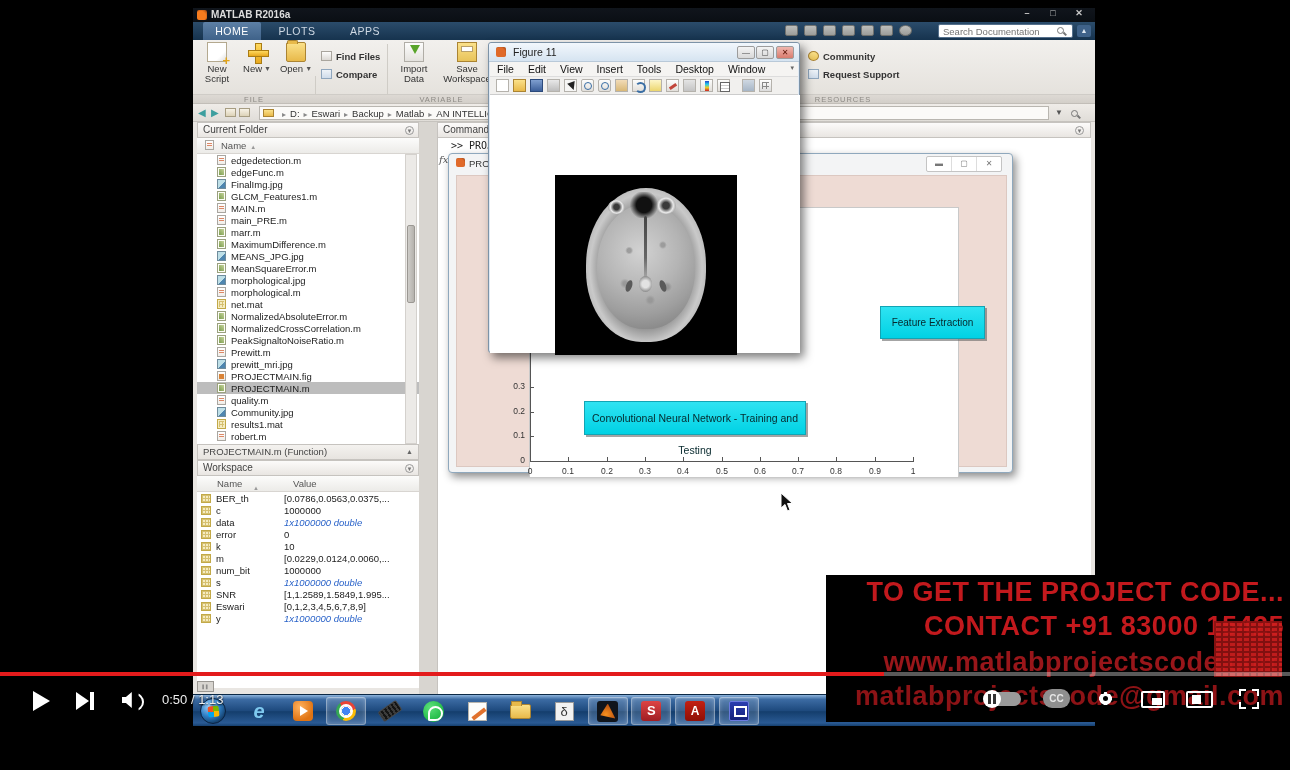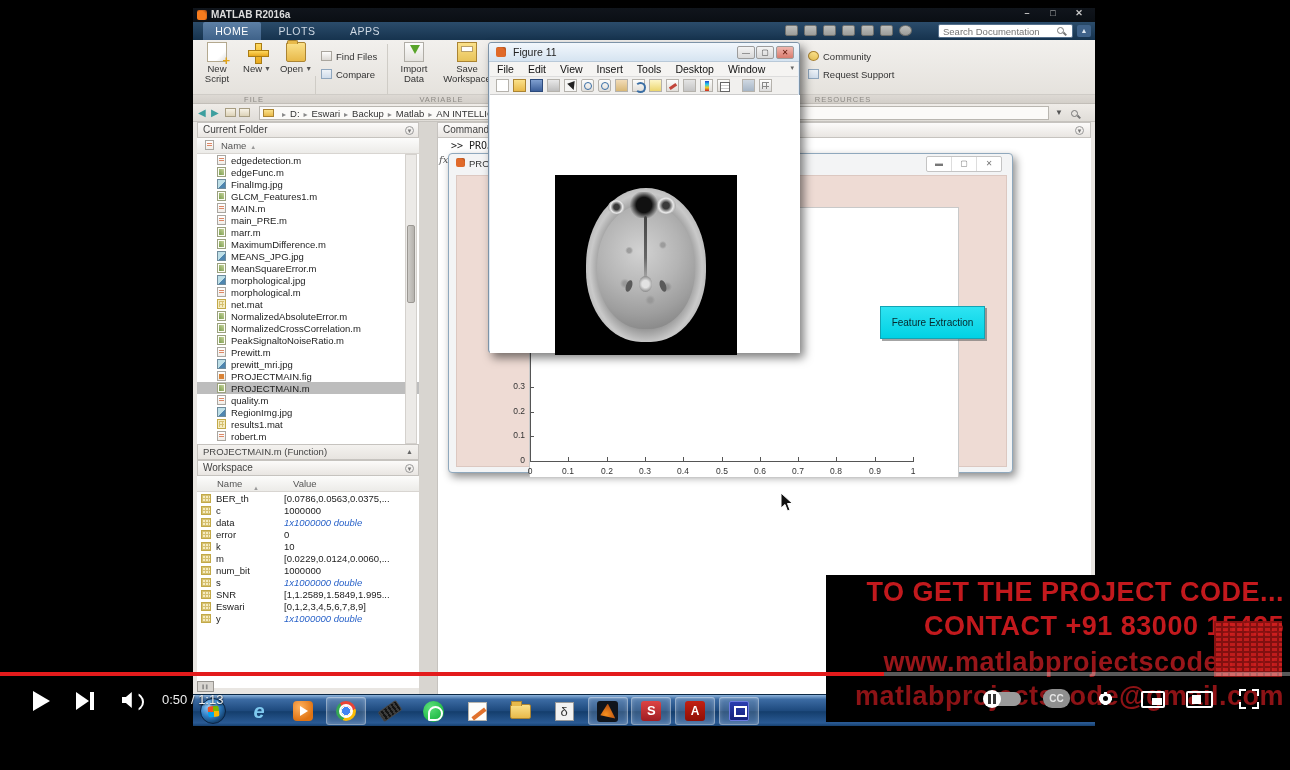--- a/index.html
+++ b/index.html
@@ -30,21 +30,21 @@
   .bi-newscript::after{content:"+";position:absolute;right:-4px;bottom:-5px;color:#e2a418;font-weight:bold;font-size:13px;}
   .bi-plus{position:relative;}
   .bi-plus::before{content:"";position:absolute;left:8px;top:1px;width:5px;height:19px;background:linear-gradient(#ffd95e,#e8a81e);border:1px solid #a97c14;}
   .bi-plus::after{content:"";position:absolute;left:1px;top:8px;width:19px;height:5px;background:linear-gradient(#ffd95e,#e8a81e);border:1px solid #a97c14;}
   .bi-folder{background:linear-gradient(#fbe18a,#e8b94a);border:1px solid #ab8432;border-radius:2px;position:relative;}
   .bi-folder::before{content:"";position:absolute;left:0;top:-3px;width:9px;height:3px;background:#e8b94a;border:1px solid #ab8432;border-bottom:none;border-radius:2px 2px 0 0;}
   .bi-import{position:relative;background:linear-gradient(#fdfdfc,#e4e2de);border:1px solid #b0ada6;}
   .bi-import::after{content:"";position:absolute;left:5px;top:2px;width:0;height:0;border:5px solid transparent;border-top:9px solid #58a42a;}
   .bi-save{background:linear-gradient(#fbe18a,#e8c35a);border:1px solid #ab8432;position:relative;}
   .bi-save::after{content:"";position:absolute;left:3px;top:3px;right:3px;bottom:9px;background:#fff;border:1px solid #b9a06a;}
-  .rb-small{position:absolute;height:14px;font-size:9.5px;color:#333;line-height:14px;white-space:nowrap;}
+  .rb-small{position:absolute;height:14px;font-size:9.5px;color:#333;line-height:14px;white-space:nowrap;font-weight:bold;}
   .rb-small .si{display:inline-block;width:11px;height:10px;margin-right:4px;vertical-align:-1px;background:linear-gradient(#fdfdfc,#dcd9d4);border:1px solid #a9a59d;}
   .si.si-y{background:linear-gradient(#fbe18a,#e8c35a);border-color:#ab8432;}
   .si.si-t{background:linear-gradient(#eef3f8,#cfdcea);border-color:#8fa6bd;}
   .caret{color:#555;font-size:7px;vertical-align:1px;margin-left:2px;}
   .rb-divider{position:absolute;top:4px;width:1px;height:76px;background:#cfccc6;}
   #ml-sections{left:0;top:87px;width:902px;height:9px;background:linear-gradient(#ddd9d4,#d3cfc9);border-bottom:1px solid #c2beb8;}
   .sec-label{position:absolute;top:0;font-size:7.5px;color:#8d8a85;letter-spacing:1px;text-align:center;}
 
   #ml-address{left:0;top:96px;width:902px;height:18px;background:linear-gradient(#efece8,#e0ddd8);border-bottom:1px solid #c6c3be;}
   .nav-arrow{position:absolute;top:3px;font-size:10px;color:#3d9f9f;}
@@ -437,21 +437,21 @@
         <div class="frow sel">
           <span class="fi fi-mfx"></span>
           <span class="fname">PROJECTMAIN.m</span>
         </div>
         <div class="frow">
           <span class="fi fi-m"></span>
           <span class="fname">quality.m</span>
         </div>
         <div class="frow">
           <span class="fi fi-img"></span>
-          <span class="fname">RegionImg.jpg</span>
+          <span class="fname">Community.jpg</span>
         </div>
         <div class="frow">
           <span class="fi fi-mat"></span>
           <span class="fname">results1.mat</span>
         </div>
         <div class="frow">
           <span class="fi fi-m"></span>
           <span class="fname">robert.m</span>
         </div>
       </div>
@@ -540,20 +540,21 @@
       <span>✕</span>
     </div>
     <div id="gui-pink">
       <div id="gui-axes">
         <span id="axis-l"></span>
         <span id="axis-b"></span>
         <span id="xtick-marks"><span class="xtm" style="left: 0px;"></span><span class="xtm" style="left: 38px;"></span><span class="xtm" style="left: 77px;"></span><span class="xtm" style="left: 115px;"></span><span class="xtm" style="left: 153px;"></span><span class="xtm" style="left: 192px;"></span><span class="xtm" style="left: 230px;"></span><span class="xtm" style="left: 268px;"></span><span class="xtm" style="left: 306px;"></span><span class="xtm" style="left: 345px;"></span><span class="xtm" style="left: 383px;"></span></span><span id="xtick-labels"><span class="xtl" style="left: -12px;">0</span><span class="xtl" style="left: 26px;">0.1</span><span class="xtl" style="left: 65px;">0.2</span><span class="xtl" style="left: 103px;">0.3</span><span class="xtl" style="left: 141px;">0.4</span><span class="xtl" style="left: 180px;">0.5</span><span class="xtl" style="left: 218px;">0.6</span><span class="xtl" style="left: 256px;">0.7</span><span class="xtl" style="left: 294px;">0.8</span><span class="xtl" style="left: 333px;">0.9</span><span class="xtl" style="left: 371px;">1</span></span><span id="ytick-marks"><span class="ytm" style="top: 253px;"></span><span class="ytm" style="top: 228px;"></span><span class="ytm" style="top: 204px;"></span><span class="ytm" style="top: 179px;"></span></span>
       </div>
       <span id="ytick-labels"><span class="ytl" style="left: 42px; top: 279px; position: absolute;">0</span><span class="ytl" style="left: 42px; top: 254px; position: absolute;">0.1</span><span class="ytl" style="left: 42px; top: 230px; position: absolute;">0.2</span><span class="ytl" style="left: 42px; top: 205px; position: absolute;">0.3</span></span>
       <div class="cyan-btn" id="btn-feature">Feature Extraction</div>
+      <div class="cyan-btn" id="btn-cnn">Convolutional Neural Network - Training and Testing</div>
     </div>
   </div>
 
   <div class="abs" id="fig">
     <div id="fig-titlebar">
       <span class="fig-ico"></span>
       <span id="fig-title">Figure 11</span>
       <span class="figbtn" style="right:44px;">—</span>
       <span class="figbtn" style="right:25px;">▢</span>
       <span class="figbtn close" style="right:5px;">✕</span>

